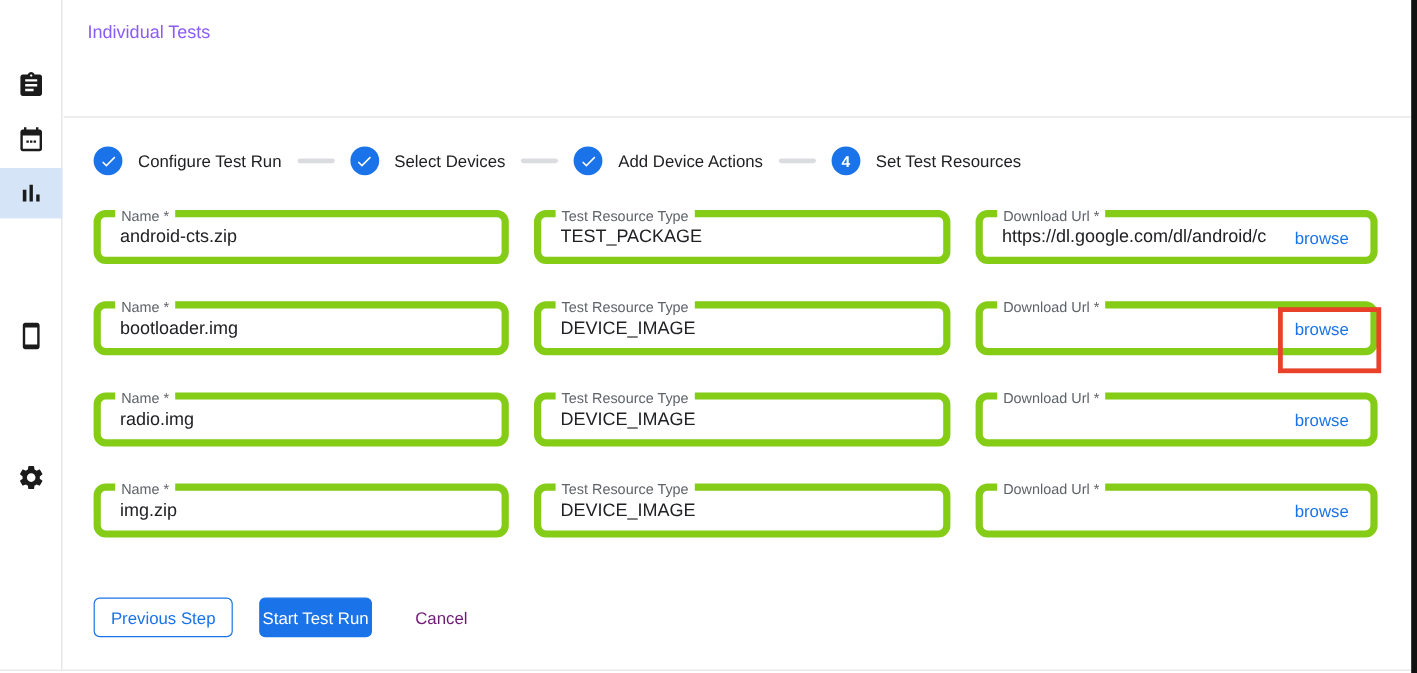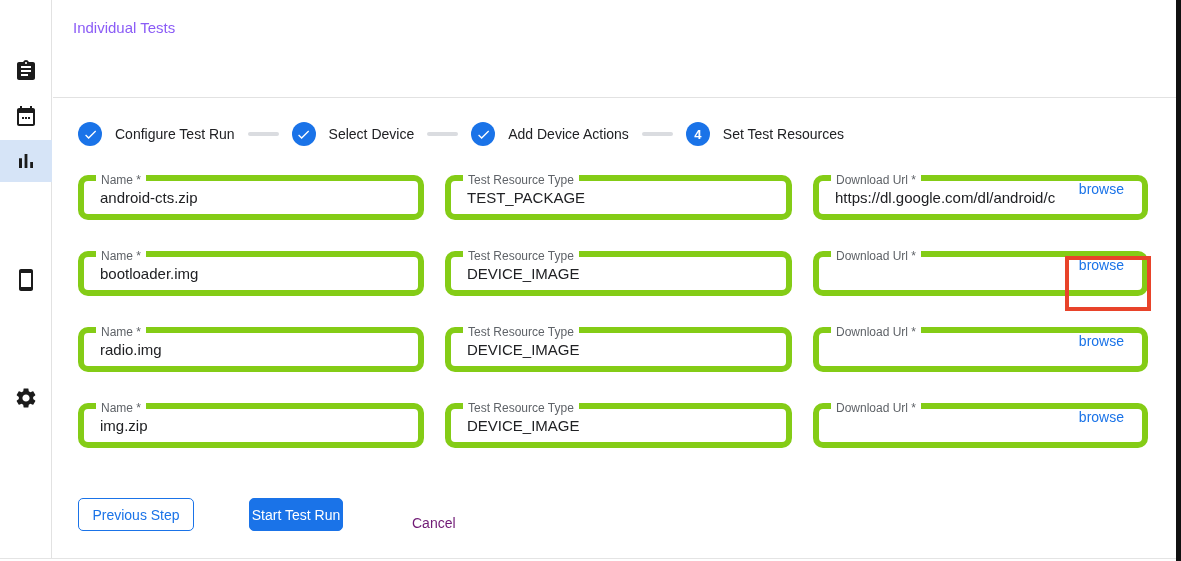--- a/index.html
+++ b/index.html
@@ -38,28 +38,28 @@
 
   
   .grid { position:absolute; left:78px; top:175px; width:1073px;
           display:grid; grid-template-columns:346px 347px 335px; column-gap:21px; row-gap:31px; }
   .field { position:relative; height:45px; border:6px solid #84cc16; border-radius:10px; background:#fff; }
   .field .flabel { position:absolute; top:-8px; left:12px; background:#fff; padding:0 5px;
                    font-size:12px; color:#5f6368; white-space:nowrap; }
   .field .fvalue { display:flex; align-items:center; height:100%; padding:0 14px 0 16px;
                    font-size:15px; color:#202124; }
   .field .fvalue .vtext { flex:1 1 auto; overflow:hidden; white-space:nowrap; }
-  .browse-wrap { position:relative; flex:0 0 auto; display:flex; align-items:flex-start; justify-content:center;
+  .browse-wrap { position:relative; flex:0 0 auto; display:flex; align-items:center; justify-content:center;
                  height:100%; padding:0 4px; }
   .browse-link { color:#1a73e8; font-size:14px; cursor:pointer; text-decoration:none; }
   .browse-wrap.hl::after { content:""; position:absolute; left:-10px; top:-1px; width:78px; height:47px;
                            border:4px solid #e8432a; pointer-events:none; }
 
   
-  .actions { position:absolute; left:78px; top:498px; display:flex; align-items:flex-end;gap:33px; }
+  .actions { position:absolute; left:78px; top:498px; display:flex; align-items:center; }
   .btn { height:33px; border-radius:5px; font-size:14px; font-family:inherit; cursor:pointer;
          display:flex; align-items:center; justify-content:center; }
   .btn-outline { width:116px; background:#fff; border:1px solid #1a73e8; color:#1a73e8; margin-right:22px; }
   .btn-filled { width:94px; background:#1a73e8; border:1px solid #1a73e8; color:#fff; margin-right:36px; }
   .btn-text { background:none; border:none; color:#701a75; font-size:14px; cursor:pointer; font-family:inherit; }
 </style>
 </head>
 <body>
 
 <div class="app">
@@ -104,21 +104,21 @@
       </span>
       <span class="step-label">Configure Test Run</span>
     </div>
     <div class="connector"></div>
     <div class="step">
       <span class="step-circle">
         <svg viewBox="0 0 24 24">
             <path d="M9 16.17 4.83 12l-1.42 1.41L9 19 21 7l-1.41-1.41z"></path>
           </svg>
       </span>
-      <span class="step-label">Select Device</span>
+      <span class="step-label">Select Devices</span>
     </div>
     <div class="connector"></div>
     <div class="step">
       <span class="step-circle">
         <svg viewBox="0 0 24 24">
             <path d="M9 16.17 4.83 12l-1.42 1.41L9 19 21 7l-1.41-1.41z"></path>
           </svg>
       </span>
       <span class="step-label">Add Device Actions</span>
     </div>

